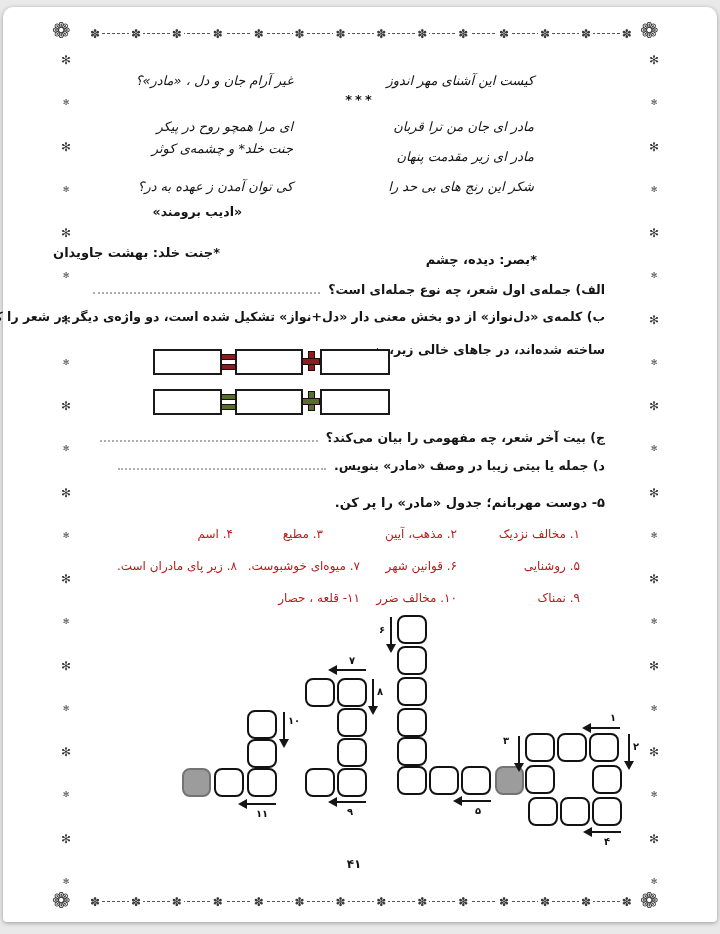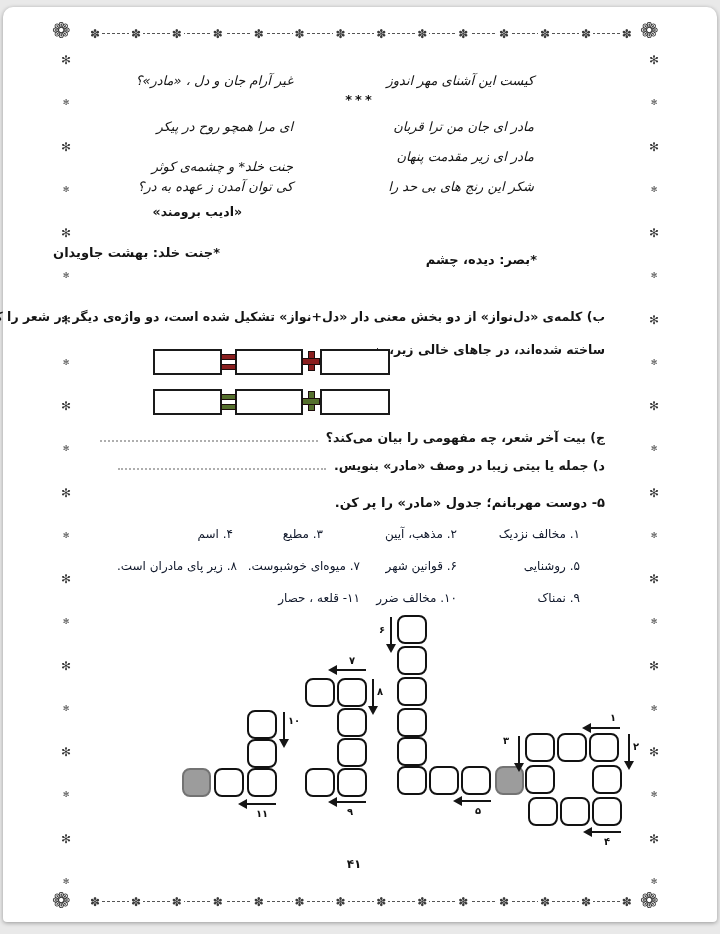--- a/index.html
+++ b/index.html
@@ -21,21 +21,21 @@
   .fa{position:absolute;direction:rtl;white-space:nowrap;font-size:13px;color:#141414;}
   .hemi{font-size:13px;font-style:italic;}
   .sep{font-weight:bold;letter-spacing:3px;text-align:center;direction:ltr;}
   .attr{font-size:12.5px;font-weight:bold;}
   .fnote{font-size:13px;font-weight:bold;}
   .qrow{position:absolute;display:flex;direction:rtl;align-items:flex-end;
         font-weight:bold;font-size:12.5px;white-space:nowrap;}
   .dots{flex:1;border-bottom:2px dotted #aeaeae;height:3px;margin:0 8px 3px 0;}
   .bline{position:absolute;direction:rtl;text-align:right;font-weight:bold;font-size:12.5px;white-space:nowrap;}
   .q5{font-weight:bold;font-size:13px;}
-  .clue{position:absolute;direction:rtl;white-space:nowrap;font-size:12px;color:#0f172a;text-align:center;}
+  .clue{position:absolute;direction:rtl;white-space:nowrap;font-size:12px;color:#b91c1c;text-align:center;}
   .pgnum{position:absolute;font-size:12px;font-weight:bold;text-align:center;}
   
   .eqbox{position:absolute;height:26px;background:#fff;border:2px solid #1a1a1a;box-sizing:border-box;}
   .sym-eq{position:absolute;width:15px;display:flex;flex-direction:column;gap:4px;}
   .sym-eq i{display:block;height:6px;background:var(--c);border:1px solid #1d0d0d;box-sizing:border-box;}
   .sym-plus{position:absolute;width:18px;height:20px;}
   .sym-plus .pv{position:absolute;left:6px;top:0;width:7px;height:20px;background:var(--c);
                 border:1px solid #1d0d0d;box-sizing:border-box;}
   .sym-plus .ph{position:absolute;left:0;top:7px;width:18px;height:7px;background:var(--c);
                 border:1px solid #1d0d0d;box-sizing:border-box;}
@@ -137,28 +137,32 @@
       <span>✻</span>
       <span>✻</span>
     </div>
 
   <span class="fa hemi" style="top:73px;right:186px">کیست این آشنای مهر اندوز</span>
   <span class="fa hemi" style="top:73px;right:427px">غیر آرام جان و دل ، «مادر»؟</span>
   <span class="fa sep" style="top:92px;left:336px;width:48px">***</span>
   <span class="fa hemi" style="top:119px;right:186px">مادر ای جان من  ترا قربان</span>
   <span class="fa hemi" style="top:119px;right:427px">ای مرا همچو روح در پیکر</span>
   <span class="fa hemi" style="top:149px;right:186px">مادر ای زیر  مقدمت پنهان</span>
-  <span class="fa hemi" style="top:159px;right:427px">جنت خلد* و چشمه‌ی کوثر</span>
+  <span class="fa hemi" style="top:141px;right:427px">جنت خلد* و چشمه‌ی کوثر</span>
   <span class="fa hemi" style="top:179px;right:186px">شکر این رنج های بی حد را</span>
   <span class="fa hemi" style="top:179px;right:427px">کی توان آمدن ز عهده به در؟</span>
   <span class="fa attr" style="top:204px;right:478px">«ادیب برومند»</span>
 
   <span class="fa fnote" style="top:252px;right:183px">*بصر: دیده، چشم</span>
   <span class="fa fnote" style="top:245px;right:500px">*جنت خلد: بهشت جاویدان</span>
 
+  <div class="qrow" style="top:282px;right:115px;left:93px">
+    <span>الف) جمله‌ی اول شعر، چه نوع جمله‌ای است؟</span>
+    <span class="dots"></span>
+  </div>
   <div class="bline" style="top:309px;right:115px">ب) کلمه‌ی «دل‌نواز» از دو بخش معنی دار «دل+نواز» تشکیل شده است، دو واژه‌ی دیگر در شعر را که از دو بخش معنی‌دار</div>
   <div class="bline" style="top:342px;right:115px">ساخته شده‌اند، در جاهای خالی زیر، بنویس.</div>
 
   <div class="eqbox" style="left:153px;top:349px;width:69px"></div>
   <div class="eqbox" style="left:235px;top:349px;width:68px"></div>
   <div class="eqbox" style="left:320px;top:349px;width:70px"></div>
   <div class="sym-eq" style="left: 221px; top: 354px; --c: #8a1e1e;">
       <i></i>
       <i></i>
     </div>

